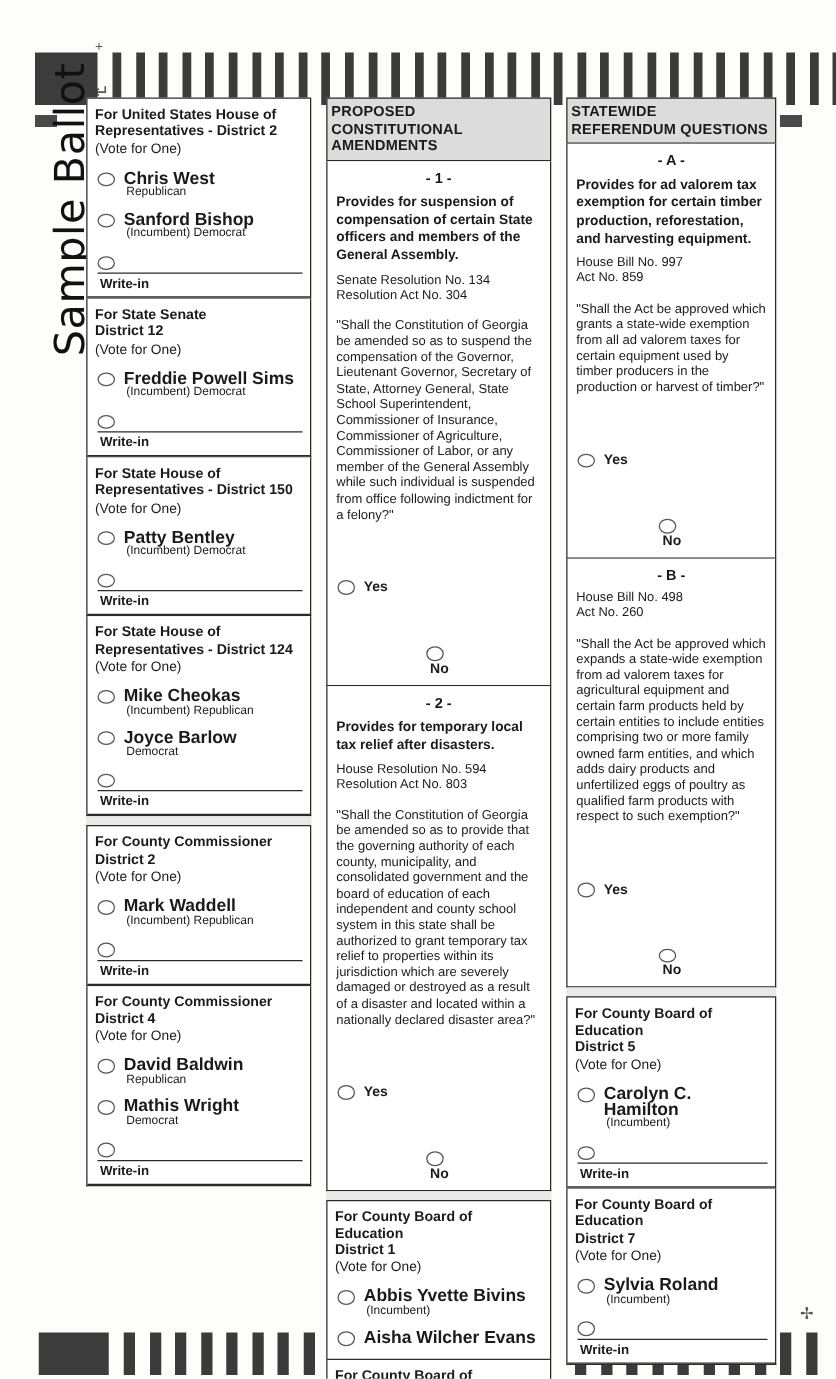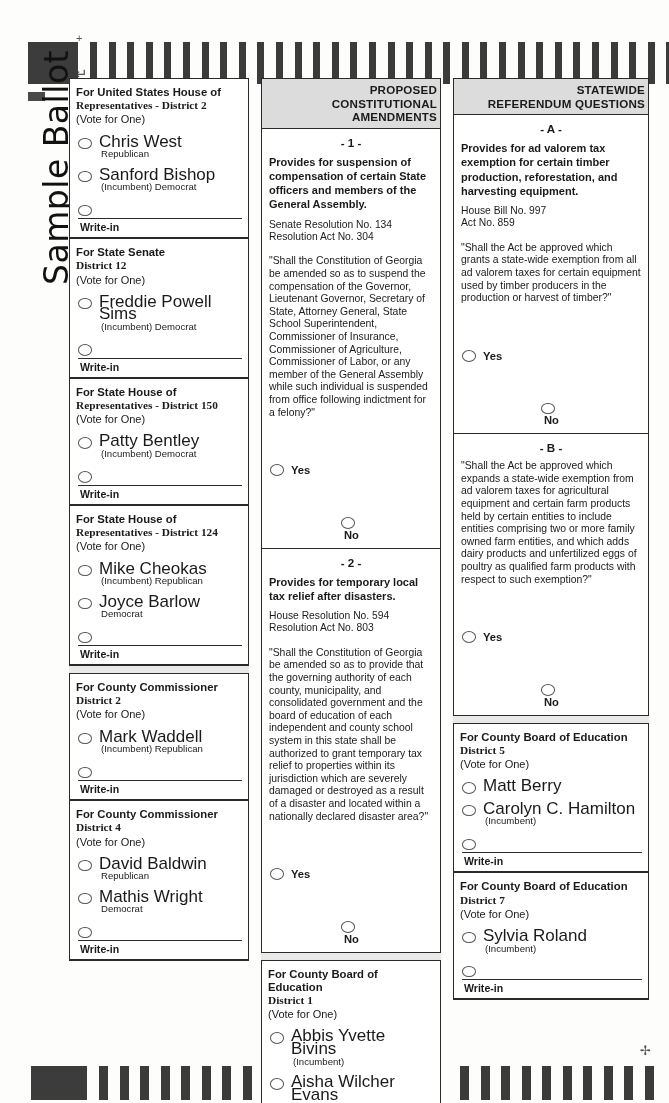--- a/index.html
+++ b/index.html
@@ -26,39 +26,39 @@
   #sample-ballot{position:absolute;left:-74px;top:148px;width:260px;
       transform:rotate(-90deg);transform-origin:center center;
       font-size:33px;letter-spacing:.5px;color:#111;
       font-family:"DejaVu Sans",sans-serif;font-weight:400;text-align:center;}
 
   
   #ballot{position:absolute;left:69px;top:78px;width:511px;height:972px;}
   .col{position:absolute;top:0;}
   #col1{left:0;width:180px;}
   #col2{left:192px;width:180px;}
-  #col3{left:384px;width:196px;}
+  #col3{left:384px;width:168px;}
 
   .banner{border:1.2px solid #2a2a2a;background:#dcdcdc;
-      text-align:right;font-weight:bold;font-size:11.6px;line-height:13.6px;
+      text-align:left;font-weight:bold;font-size:11.6px;line-height:13.6px;
       padding:4px 3px 4px;letter-spacing:.2px;}
 
   .box{border:1.2px solid #2a2a2a;border-top:none;background:#fff;}
   .box.first{border-top:1.2px solid #2a2a2a;}
   .gap{height:7px;background:#e9e9e9;}
 
   .contest-head{text-align:left;font-weight:bold;font-size:11.3px;
       line-height:13.2px;padding:7px 6px 1px;}
-  .contest-head .dist{display:block;font-family:Liberation Serif, serif;}
+  .contest-head .dist{display:block;}
   .vfo{display:block;font-weight:normal;font-size:11px;padding-top:1px;}
 
   .cand{padding:8px 7px 1px 8px;display:flex;align-items:flex-start;}
   .oval{flex:0 0 auto;width:12px;height:9.5px;border:1.3px solid #555;
       border-radius:50%;margin-top:2px;margin-right:7px;background:#fff;}
-  .cname{font-weight:normal;font-size:17px;line-height:12.6px;}
+  .cname{font-weight:bold;font-size:14px;line-height:12.6px;}
   .cparty{font-size:9.6px;line-height:11.4px;font-weight:normal;padding-left:2px;}
   .blankrow{padding:9px 7px 2px 8px;display:flex;}
   .wi-line{margin:0 6px 0 8px;border-top:1.1px solid #2a2a2a;}
   .wi-label{font-weight:bold;font-size:10.6px;padding:2px 0 4px 10px;
       border-bottom:1.2px solid #2a2a2a;}
 
   
   .qnum{text-align:center;font-weight:bold;font-size:11.6px;padding:7px 0 6px;}
   .qtitle{font-weight:bold;font-size:11px;line-height:14.2px;padding:0 7px 7px;}
   .qref{font-size:10.3px;line-height:12.4px;padding:0 7px 12px;}
@@ -428,42 +428,40 @@
           <div class="oval"></div>
           <div class="ynlabel">Yes</div>
         </div>
         <div class="yn">
           <div class="oval"></div>
           <div class="ynlabel">No</div>
         </div>
       </div>
       <div class="box">
         <div class="qnum">- B -</div>
+        <div class="qref">
+          <div>House Bill No. 498</div>
+          <div>Act No. 260</div>
+        </div>
         <div class="qbody">"Shall the Act be approved which expands a state-wide exemption from ad valorem taxes for agricultural equipment and certain farm products held by certain entities to include entities comprising two or more family owned farm entities, and which adds dairy products and unfertilized eggs of poultry as qualified farm products with respect to such exemption?"</div>
         <div class="yn">
           <div class="oval"></div>
           <div class="ynlabel">Yes</div>
         </div>
         <div class="yn">
           <div class="oval"></div>
           <div class="ynlabel">No</div>
         </div>
       </div>
       <div class="gap"></div>
       <div class="box first">
         <div class="contest-head"><span>For County Board of Education</span><span class="dist">District 5</span><span class="vfo">(Vote for One)</span></div>
         <div class="cand">
           <div class="oval"></div>
           <div>
-            <div class="cname">Matt Berry</div>
-          </div>
-        </div>
-        <div class="cand">
-          <div class="oval"></div>
-          <div>
             <div class="cname">Carolyn C. Hamilton</div>
             <div class="cparty">(Incumbent)</div>
           </div>
         </div>
         <div class="blankrow">
           <div class="oval"></div>
         </div>
         <div class="wi-line"></div>
         <div class="wi-label">Write-in</div>
       </div>

